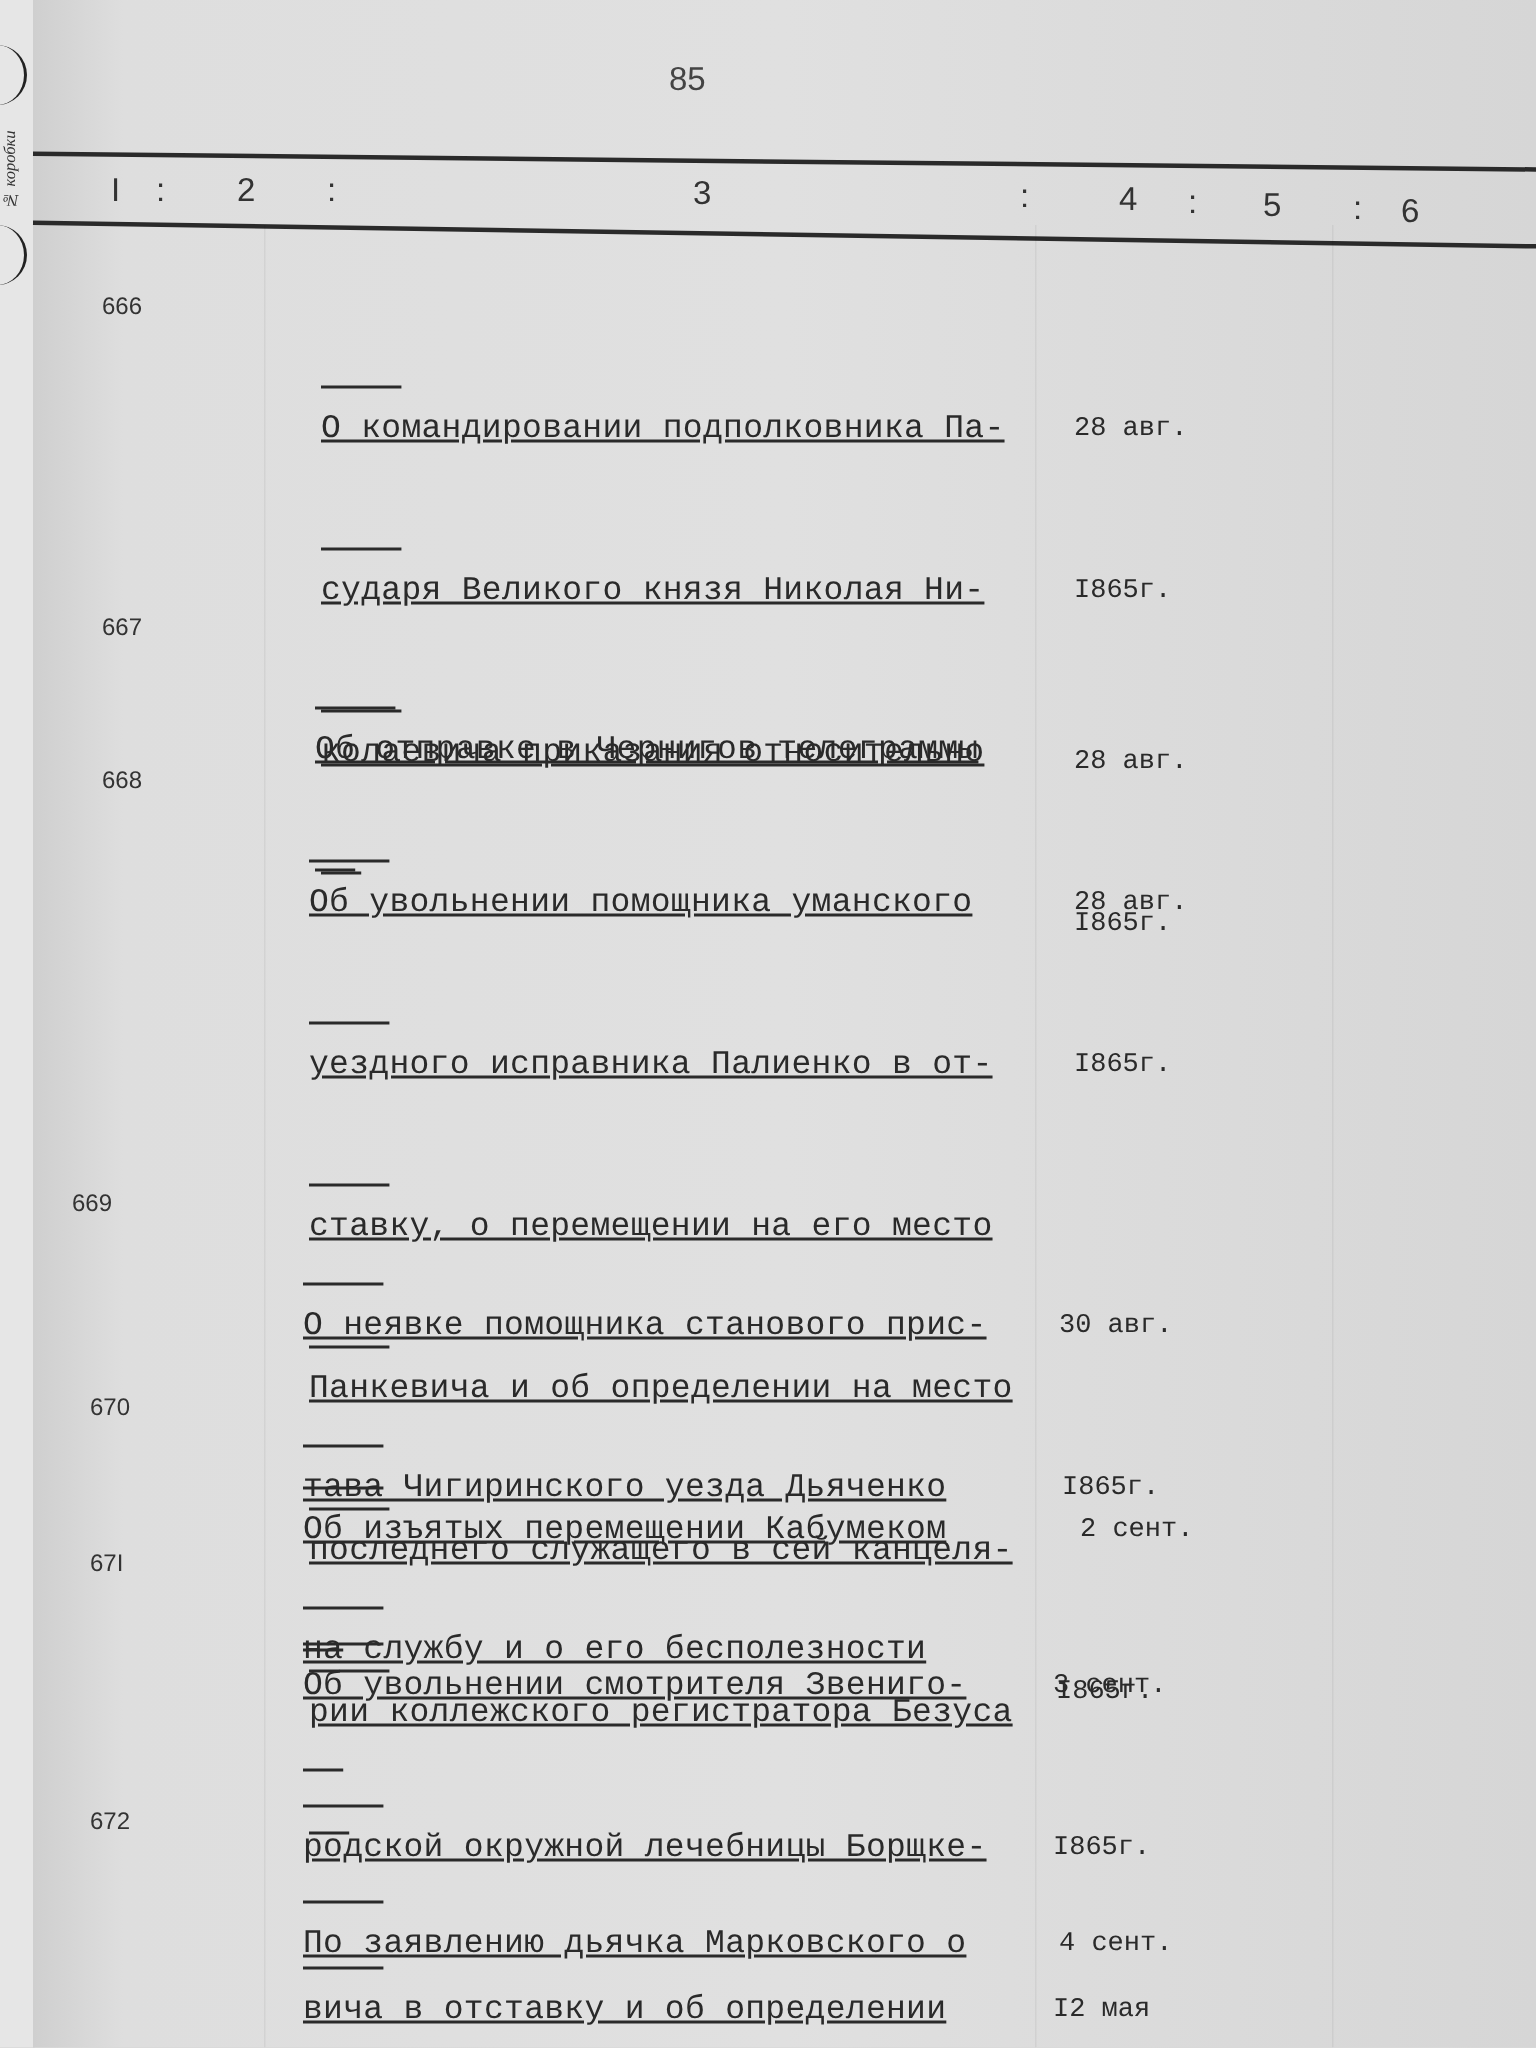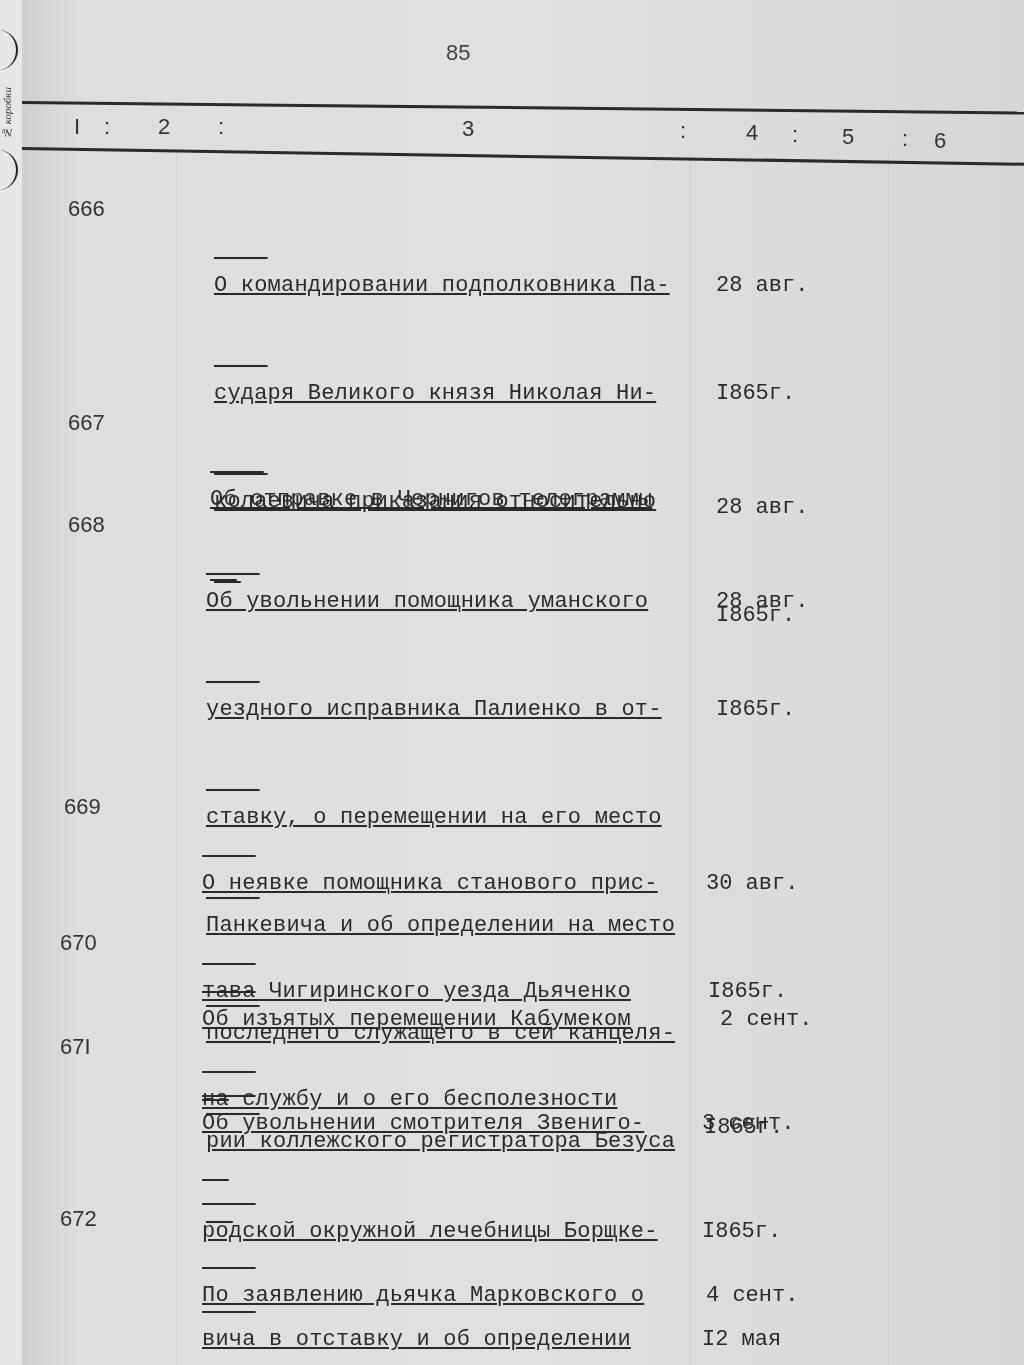--- a/index.html
+++ b/index.html
@@ -45,31 +45,31 @@
       position: absolute; top: 114px; left: 0; width: 1024px; height: 30px;
       font-family: "Liberation Sans", sans-serif; font-size: 22px; color: #333;
     }
     .header-cols span { position: absolute; }
     .faint-col {
       position: absolute; top: 150px; bottom: 0; width: 1px; background: rgba(0,0,0,0.05);
     }
     .entry { position: absolute; left: 0; width: 1024px; }
     .entry-num {
       position: absolute; left: 68px; top: 0;
-      font-family: "Liberation Sans", sans-serif; font-size: 22px; color: #333;
+      font-family: "Liberation Sans", sans-serif; font-size: 16px; color: #333;
     }
     .entry-text {
       position: absolute; left: 206px; top: 0; width: 510px;
       font-size: 22px; line-height: 36px; letter-spacing: 0.2px;
       white-space: pre;
       text-decoration: underline;
     }
     .entry-date {
       position: absolute; left: 708px; top: 0; width: 120px;
-      font-size: 22px; line-height: 36px; white-space: pre;
+      font-size: 18px; line-height: 36px; white-space: pre;
     }
     .entry-text div, .entry-date div { height: 36px; }
   </style>
 </head>
 <body>
 
 <div class="binder-strip">
   <div class="binder-curve-top"></div>
   <div class="binder-label">№ коробки</div>
   <div class="binder-curve-bot"></div>
@@ -134,21 +134,21 @@
     <div>последнего служащего в сей канцеля-</div>
     <div>рии коллежского регистратора Безуса</div>
   </div>
   <div class="entry-date" style="left:716px">
     <div>28 авг.</div>
     <div>I865г.</div>
   </div>
 </div>
 
 <div class="entry" style="top:794px">
-  <div class="entry-num" style="left:64px">669</div>
+  <div class="entry-num" style="left:48px">669</div>
   <div class="entry-text" style="left:202px">
     <div>О неявке помощника станового прис-</div>
     <div>тава Чигиринского уезда Дьяченко</div>
     <div>на службу и о его бесполезности</div>
   </div>
   <div class="entry-date" style="left:706px">
     <div>30 авг.</div>
     <div style="padding-left:2px">I865г.</div>
   </div>
 </div>

